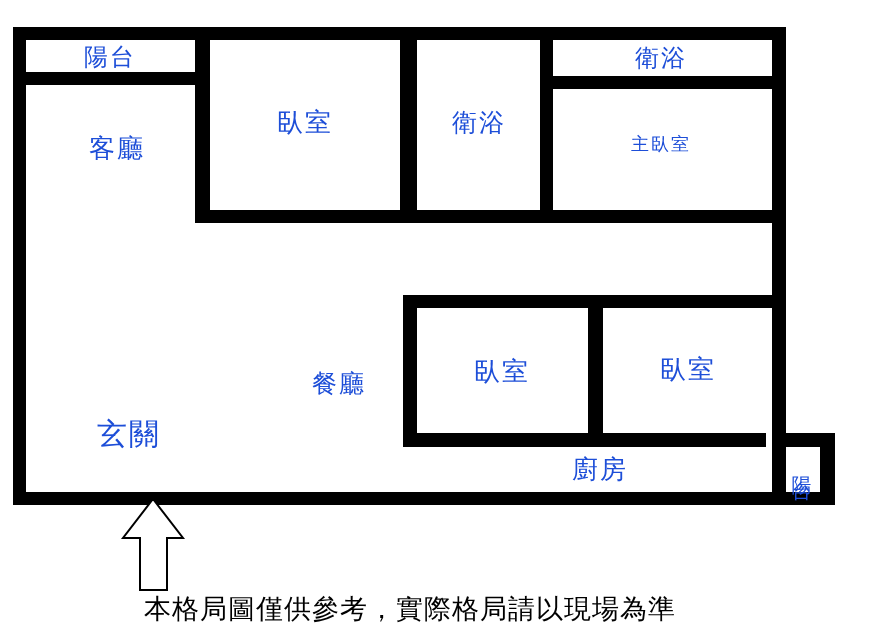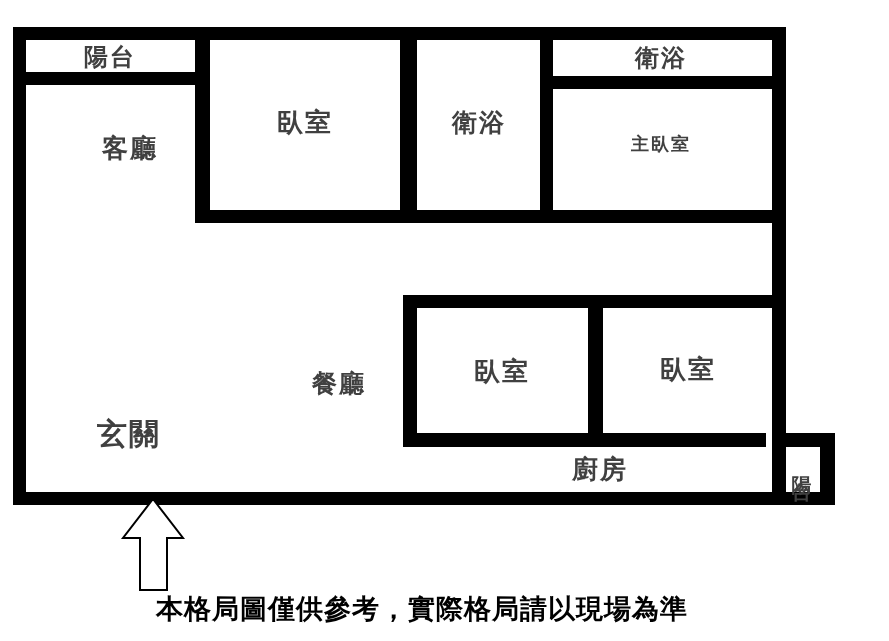--- a/index.html
+++ b/index.html
@@ -15,37 +15,37 @@
     background: #ffffff;
     overflow: hidden;
   }
   .wall {
     position: absolute;
     background: #000000;
   }
   .room-label {
     position: absolute;
     transform: translate(-50%, -50%);
-    color: #404040;
-    font-weight: 700;
+    color: #1d4ed8;
+    font-weight: 400;
     white-space: nowrap;
     letter-spacing: 2px;
     line-height: 1;
   }
   .room-label.vertical {
     writing-mode: vertical-rl;
     text-orientation: upright;
     letter-spacing: 4px;
   }
   .caption {
     position: absolute;
-    left: 156px;
+    left: 144px;
     top: 591px;
     font-size: 27px;
-    font-weight: 700;
+    font-weight: 400;
     color: #000000;
     letter-spacing: 1px;
     white-space: nowrap;
   }
   .north-arrow {
     position: absolute;
     left: 120px;
     top: 497px;
   }
 </style>
@@ -73,21 +73,21 @@
 
   <div class="wall" style="left:403px; top:295px; width:369px; height:13px;"></div>
   <div class="wall" style="left:403px; top:295px; width:14px;  height:152px;"></div>
   <div class="wall" style="left:588px; top:295px; width:15px;  height:152px;"></div>
   <div class="wall" style="left:403px; top:433px; width:363px; height:14px;"></div>
 
   <div class="wall" style="left:785px; top:433px; width:50px;  height:14px;"></div>
   <div class="wall" style="left:820px; top:433px; width:15px;  height:72px;"></div>
 
   <div class="room-label" style="left:110px; top:57px;  font-size:24px;">陽台</div>
-  <div class="room-label" style="left:117px; top:148px; font-size:26px;margin-left:13px;">客廳</div>
+  <div class="room-label" style="left:117px; top:148px; font-size:26px;">客廳</div>
   <div class="room-label" style="left:305px; top:122px; font-size:26px;">臥室</div>
   <div class="room-label" style="left:479px; top:122px; font-size:25px;">衛浴</div>
   <div class="room-label" style="left:661px; top:58px;  font-size:24px;">衛浴</div>
   <div class="room-label" style="left:661px; top:144px; font-size:18px;">主臥室</div>
   <div class="room-label" style="left:339px; top:383px; font-size:25px;">餐廳</div>
   <div class="room-label" style="left:502px; top:371px; font-size:26px;">臥室</div>
   <div class="room-label" style="left:688px; top:369px; font-size:26px;">臥室</div>
   <div class="room-label" style="left:129px; top:434px; font-size:30px;">玄關</div>
   <div class="room-label" style="left:600px; top:469px; font-size:26px;">廚房</div>
   <div class="room-label vertical" style="left:802px; top:465px; font-size:20px;">陽台</div>

